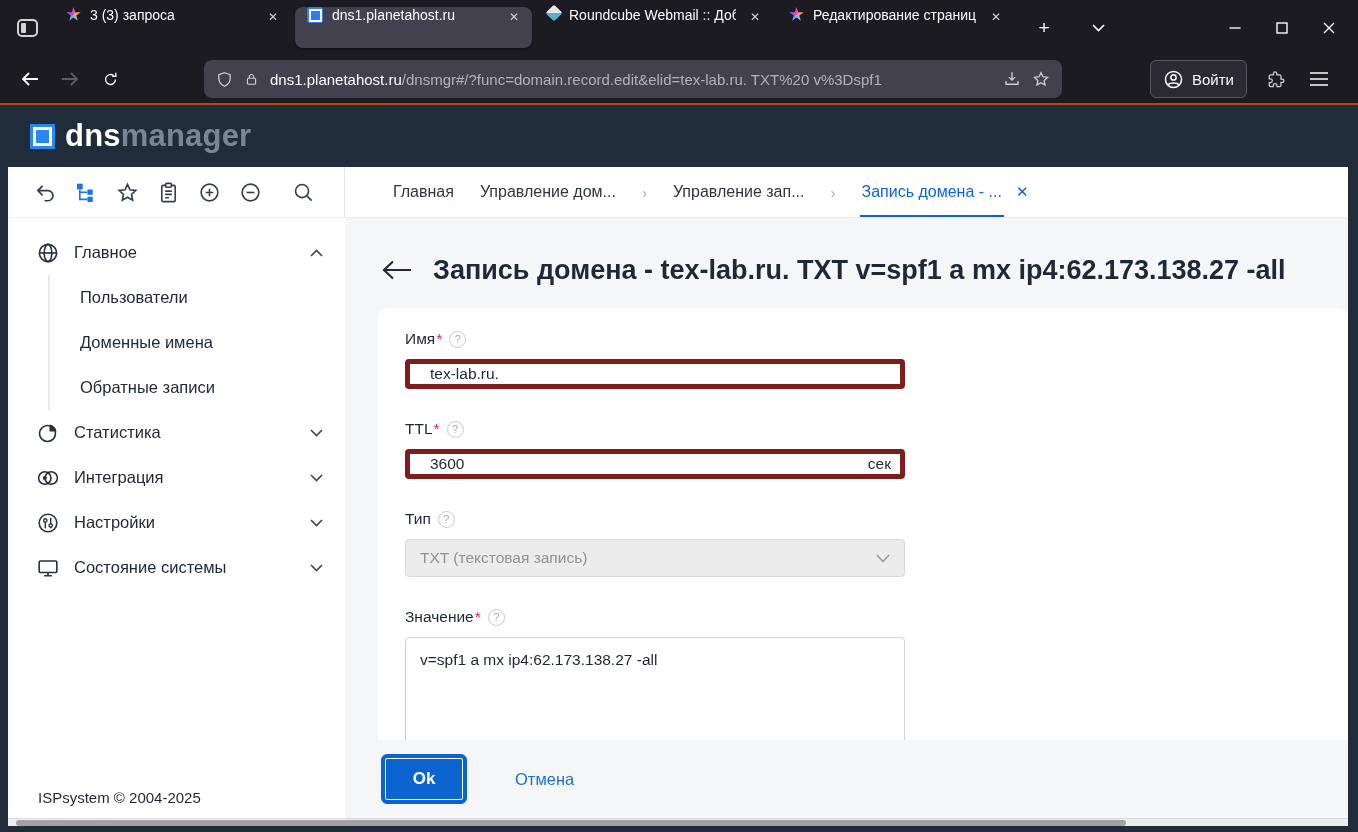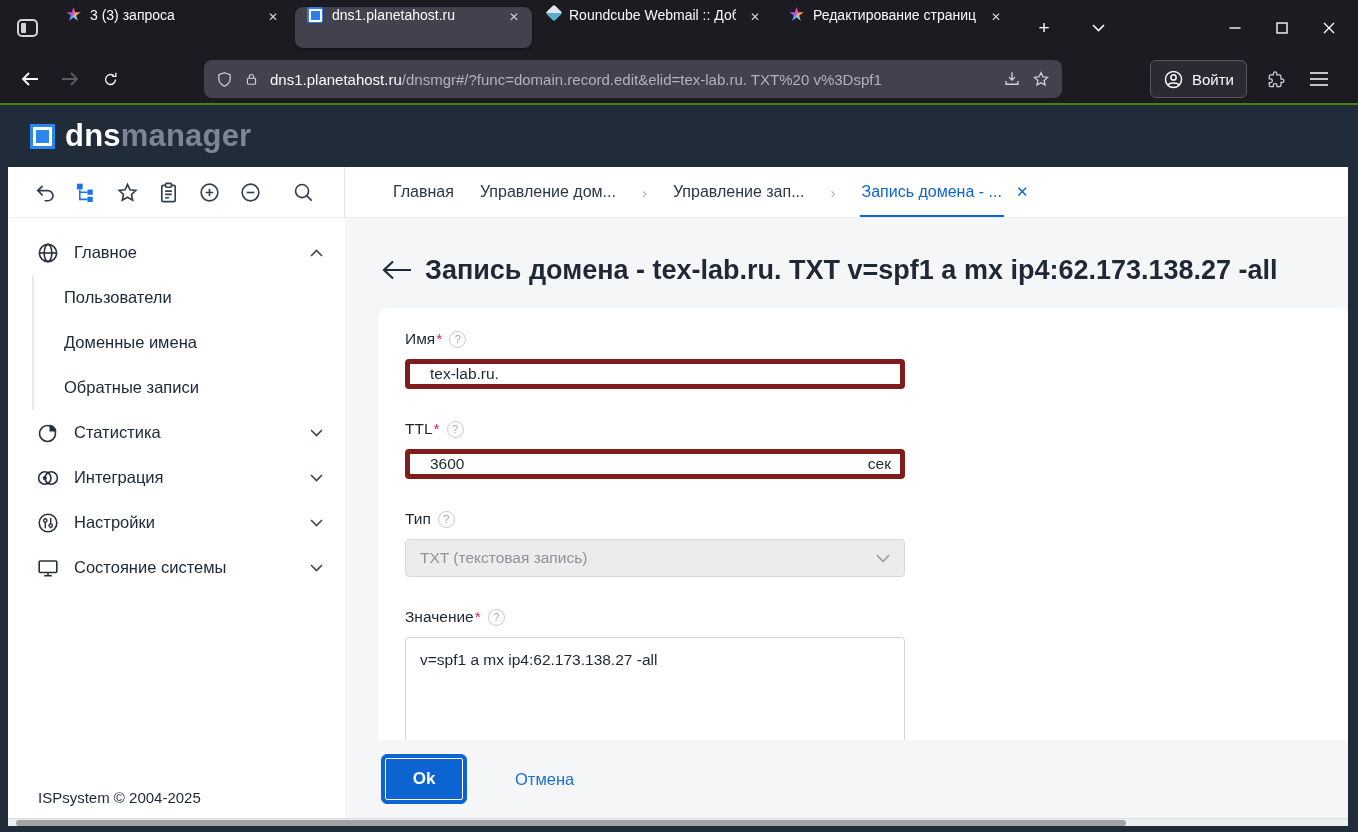--- a/index.html
+++ b/index.html
@@ -29,21 +29,21 @@
   .fav-rc { width:12px; height:12px; transform:rotate(45deg); border-radius:2px;
     background:linear-gradient(135deg,#e4e7ea 0 50%,#57aed2 50% 100%); }
   .small-btn { width:32px; height:32px; display:flex; align-items:center; justify-content:center;
                color:#fbfbfe; border-radius:4px; }
   .newtab-btn { margin-left:10px; font-size:19px; font-weight:400; }
   .tablist-btn { margin-left:22px; }
   .win-controls { margin-left:auto; display:flex; height:55px; }
   .win-btn { width:47px; height:100%; display:flex; align-items:center; justify-content:center; color:#fbfbfe; }
 
   
-  .navbar { height:50px; flex:0 0 auto; display:flex; align-items:center; padding:0 10px; border-bottom:2px solid #4d7c0f; }
+  .navbar { height:50px; flex:0 0 auto; display:flex; align-items:center; padding:0 10px; border-bottom:2px solid #c2410c; }
   .nav-btn { width:34px; height:34px; display:flex; align-items:center; justify-content:center; border-radius:4px; margin:0 3px; }
   .urlbar { margin-left:74px; width:858px; height:38px; background:#42414d; border-radius:8px;
             display:flex; align-items:center; padding:0 12px; gap:11px; }
   .url-text { flex:1; font-size:15px; color:#b4b1bc; white-space:nowrap; overflow:hidden;
               -webkit-mask-image:linear-gradient(90deg,#000 90%,transparent); }
   .url-host { color:#fbfbfe; }
   .account-pill { margin-left:88px; height:38px; border:1px solid #58575f; background:#2b2a33; border-radius:6px;
                   display:flex; align-items:center; gap:8px; padding:0 12px; color:#fbfbfe; font-size:15px; }
   .ext-btn { margin-left:12px; } .menu-btn { margin-left:6px; }
 
@@ -68,26 +68,26 @@
   .crumb.active .crumb-label { position:relative; height:51px; display:flex; align-items:center; }
   .crumb.active .crumb-label::after { content:""; position:absolute; left:-2px; right:-2px; bottom:0; height:3px; background:#0d64d6; }
   .crumb-close { color:#0d64d6; font-size:15px; margin-left:14px; }
 
   .content-row { flex:1; min-height:0; display:flex; }
   .sidebar { width:337px; flex:0 0 auto; background:#fff; position:relative; padding-top:12px; }
   .side-item { height:45px; display:flex; align-items:center; padding-left:28px; }
   .side-icon { width:24px; height:24px; margin-right:14px; color:#26303f; flex:0 0 auto; }
   .side-label { font-size:16.5px; color:#202b39; }
   .side-chevron { margin-left:auto; margin-right:22px; color:#3c4654; }
-  .side-sub { margin-left:24px; border-left:2px solid #e8e9eb; }
+  .side-sub { margin-left:40px; border-left:2px solid #e8e9eb; }
   .side-sub .side-item { padding-left:30px; }
   .side-footer { position:absolute; left:30px; bottom:12px; font-size:15px; color:#1d2734; }
 
   .main { flex:1; min-width:0; background:#f5f6f7; display:flex; flex-direction:column; overflow:hidden; }
-  .title-row { flex:0 0 auto; height:90px; display:flex; align-items:center; padding:14px 0 0 36px; gap:12px; overflow:hidden; }
+  .title-row { flex:0 0 auto; height:90px; display:flex; align-items:center; padding:14px 0 0 36px; gap:20px; overflow:hidden; }
   .back-arrow { flex:0 0 auto; color:#202b39; }
   .page-title { font-size:27px; font-weight:700; color:#1f2836; white-space:nowrap; overflow:hidden; flex:1; }
 
   .card { flex:1; min-height:0; margin-left:33px; background:#fff; border-radius:10px 10px 0 0;
           padding:22px 40px 0 27px; overflow:hidden; }
   .fgroup { margin-bottom:31px; width:500px; }
   .flabel { display:flex; align-items:center; margin-bottom:11px; font-size:15.5px; color:#1d2734; }
   .req { color:#e0245e; margin-left:1px; }
   .help { width:17px; height:17px; border:1px solid #c8cacd; border-radius:50%; display:flex; align-items:center;
           justify-content:center; font-size:11px; color:#a6a9ad; margin-left:7px; flex:0 0 auto; }

